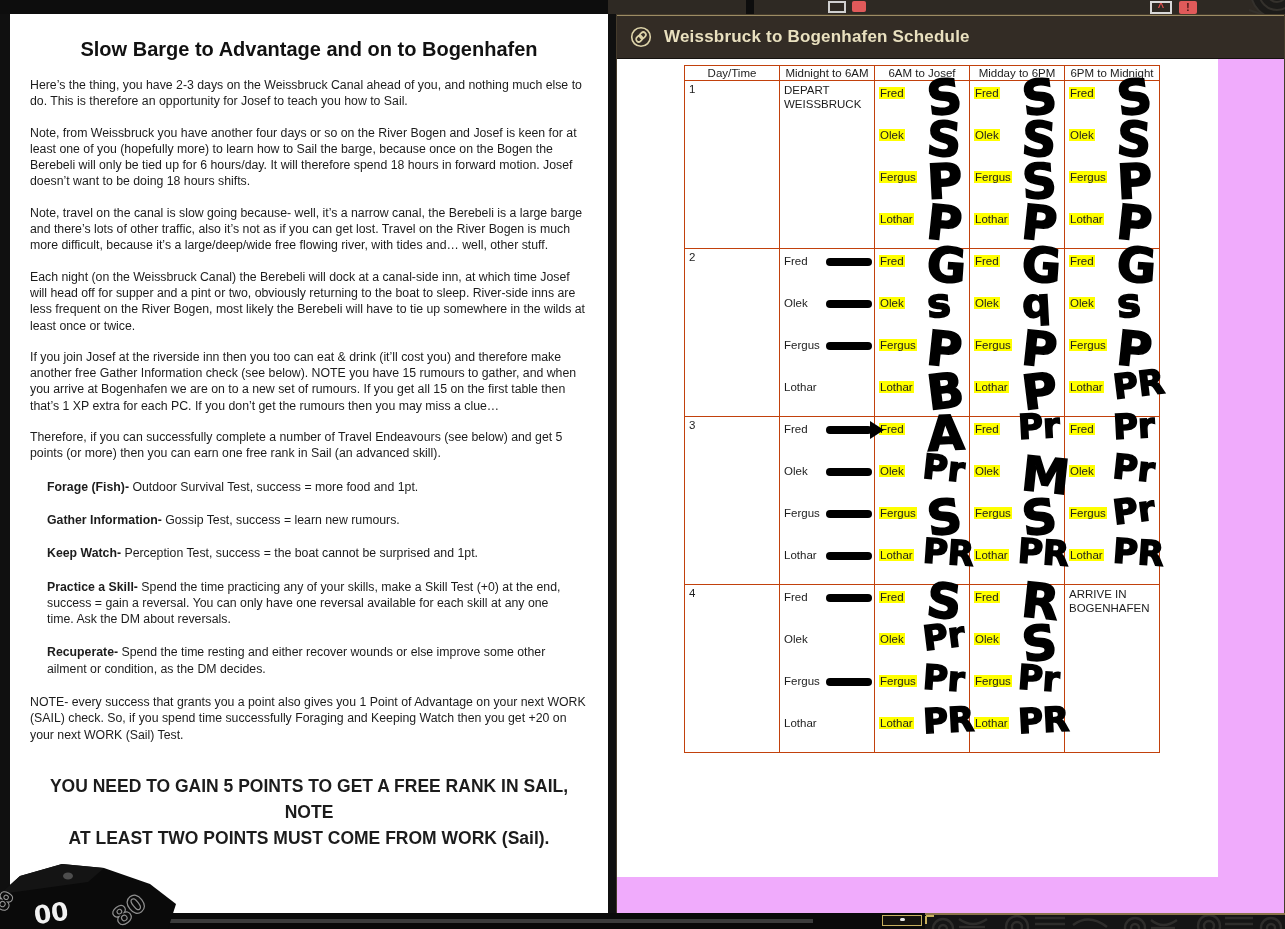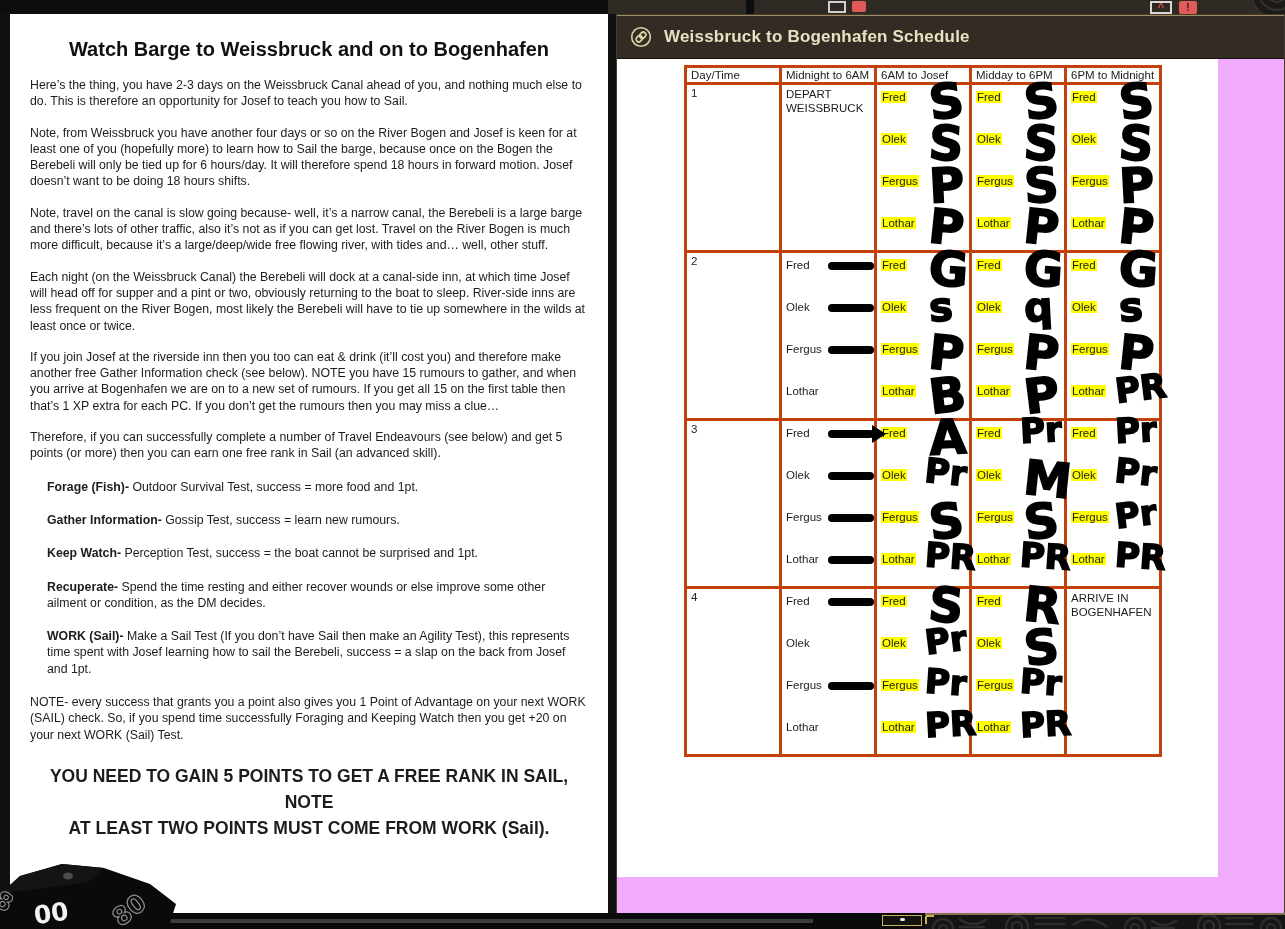--- a/index.html
+++ b/index.html
@@ -22,43 +22,43 @@
   .corner-orb{position:absolute;left:1243px;top:-30px;width:64px;height:52px;}
   
   .doc{
     position:absolute;left:10px;top:14px;width:598px;height:899px;background:#ffffff;
     color:#1c1c1c;box-sizing:border-box;padding:18px 20px 0 20px;z-index:2;
   }
   .doc h1{font-size:20px;margin:6px 0 16px 0;text-align:center;color:#111;}
   .doc p{font-size:12.3px;line-height:16.3px;margin:0 0 15px 0;}
   .doc .endv{margin:17px;}
   .doc .note-p{margin-top:15px;}
-  .doc-footer{font-size:17.5px;font-weight:bold;text-align:center;line-height:26px;margin-top:20px;}
+  .doc-footer{font-size:17.5px;font-weight:bold;text-align:center;line-height:26px;margin-top:30px;}
   
   .win{
     position:absolute;left:616px;top:14px;width:669px;height:901px;
     background:#f0abfc;border:1px solid #453b2c;box-sizing:border-box;z-index:1;
   }
   .win-header{
     position:absolute;left:0;top:0;width:100%;height:44px;background:#332c25;
     border-top:1px solid #9c8c64;border-bottom:1px solid #15120f;box-sizing:border-box;
     display:flex;align-items:center;
   }
   .win-title{color:#e9e0bf;font-size:17px;font-weight:bold;margin-left:12px;letter-spacing:.2px;}
   .link-icon{margin-left:13px;width:22px;height:22px;flex:0 0 auto;}
   .win-page{
     position:absolute;left:0;top:44px;width:601px;height:818px;background:#ffffff;color:#1c1c1c;
   }
   .sheet-title{font-size:17px;font-weight:bold;text-align:center;margin-top:22px;margin-left:-55px;}
   table.sched{
     border-collapse:collapse;margin:6px 0 0 67px;table-layout:fixed;
   }
   table.sched th,table.sched td{
-    border:3px solid #c2410c;width:95px;box-sizing:border-box;
-    font-size:11.5px;font-weight:normal;text-align:left;vertical-align:top;
+    border:1px solid #c2410c;width:95px;box-sizing:border-box;
+    font-size:11.5px;font-weight:normal;text-align:center;vertical-align:top;
     padding:1px 4px;color:#1c1c1c;
   }
   table.sched td.body-cell{height:168px;position:relative;padding:0;}
   .day-num{position:absolute;left:4px;top:2px;}
   .note-line{position:absolute;left:4px;font-size:11.5px;white-space:nowrap;}
   .name{position:absolute;left:4px;font-size:11.5px;}
   .name.hl{background:#ffff00;padding:0 1px;}
   .mark{
     position:absolute;font-family:"DejaVu Sans",sans-serif;font-weight:bold;color:#000;
     -webkit-text-stroke:1.6px #000;line-height:1;z-index:3;pointer-events:none;
@@ -94,35 +94,35 @@
   <div class="mini-btn btn-alert">!</div>
   <svg class="corner-orb" viewBox="0 0 64 52">
     <circle cx="34" cy="22" r="26" fill="#1c1b19" stroke="#34312c" stroke-width="2"></circle>
     <circle cx="34" cy="22" r="18" fill="none" stroke="#34312c" stroke-width="2"></circle>
     <circle cx="34" cy="22" r="10" fill="none" stroke="#34312c" stroke-width="2"></circle>
     <path d="M6 40 L30 48" stroke="#34312c" stroke-width="2" fill="none"></path>
   </svg>
 </div>
 
 <div class="doc">
-  <h1>Watch Barge to Weissbruck and on to Bogenhafen</h1>
+  <h1>Slow Barge to Advantage and on to Bogenhafen</h1>
   <div id="doc-paragraphs">
       <p>Here’s the thing, you have 2-3 days on the Weissbruck Canal ahead of you, and nothing much else to do. This is therefore an opportunity for Josef to teach you how to Sail.</p>
       <p>Note, from Weissbruck you have another four days or so on the River Bogen and Josef is keen for at least one of you (hopefully more) to learn how to Sail the barge, because once on the Bogen the Berebeli will only be tied up for 6 hours/day. It will therefore spend 18 hours in forward motion. Josef doesn’t want to be doing 18 hours shifts.</p>
       <p>Note, travel on the canal is slow going because- well, it’s a narrow canal, the Berebeli is a large barge and there’s lots of other traffic, also it’s not as if you can get lost. Travel on the River Bogen is much more difficult, because it’s a large/deep/wide free flowing river, with tides and… well, other stuff.</p>
       <p>Each night (on the Weissbruck Canal) the Berebeli will dock at a canal-side inn, at which time Josef will head off for supper and a pint or two, obviously returning to the boat to sleep. River-side inns are less frequent on the River Bogen, most likely the Berebeli will have to tie up somewhere in the wilds at least once or twice.</p>
       <p>If you join Josef at the riverside inn then you too can eat &amp; drink (it’ll cost you) and therefore make another free Gather Information check (see below). NOTE you have 15 rumours to gather, and when you arrive at Bogenhafen we are on to a new set of rumours. If you get all 15 on the first table then that’s 1 XP extra for each PC. If you don’t get the rumours then you may miss a clue…</p>
       <p>Therefore, if you can successfully complete a number of Travel Endeavours (see below) and get 5 points (or more) then you can earn one free rank in Sail (an advanced skill).</p>
     </div>
   <div id="doc-endeavours">
       <p class="endv"><b>Forage (Fish)-</b> Outdoor Survival Test, success = more food and 1pt.</p>
       <p class="endv"><b>Gather Information-</b> Gossip Test, success = learn new rumours.</p>
       <p class="endv"><b>Keep Watch-</b> Perception Test, success = the boat cannot be surprised and 1pt.</p>
+      <p class="endv"><b>Practice a Skill-</b> Spend the time practicing any of your skills, make a Skill Test (+0) at the end, success = gain a reversal. You can only have one reversal available for each skill at any one time. Ask the DM about reversals.</p>
       <p class="endv"><b>Recuperate-</b> Spend the time resting and either recover wounds or else improve some other ailment or condition, as the DM decides.</p>
-      <p class="endv"><b>WORK (Sail)-</b> Make a Sail Test (If you don’t have Sail then make an Agility Test), this represents time spent with Josef learning how to sail the Berebeli, success = a slap on the back from Josef and 1pt.</p>
     </div>
   <p class="note-p">NOTE- every success that grants you a point also gives you 1 Point of Advantage on your next WORK (SAIL) check. So, if you spend time successfully Foraging and Keeping Watch then you get +20 on your next WORK (Sail) Test.</p>
   <div class="doc-footer" id="doc-footer">
       <div>YOU NEED TO GAIN 5 POINTS TO GET A FREE RANK IN SAIL, NOTE</div>
       <div>AT LEAST TWO POINTS MUST COME FROM WORK (Sail).</div>
     </div>
 </div>
 
 <div class="win">
   <div class="win-header">

